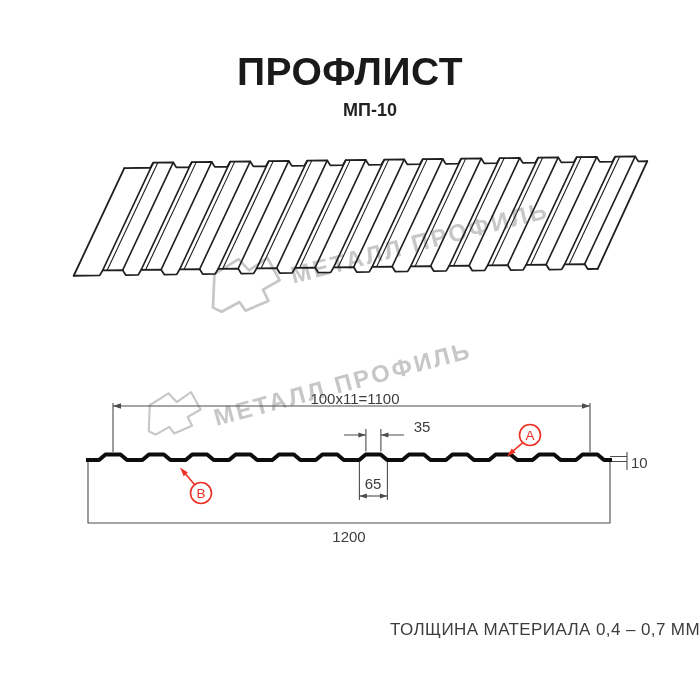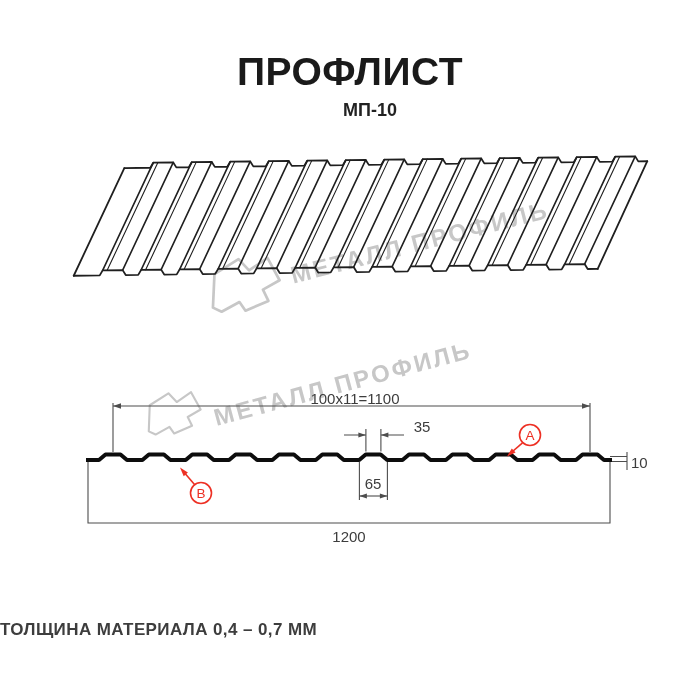--- a/index.html
+++ b/index.html
@@ -37,22 +37,22 @@
   #cross-section{left:60px;top:390px;width:600px;height:165px;}
   .thin{stroke:var(--line);stroke-width:1.1;fill:none;}
   .arrowfill{fill:var(--line);stroke:none;}
   .profile{stroke:var(--profile);stroke-width:4;fill:none;stroke-linejoin:round;stroke-linecap:square;}
   .red{stroke:var(--accent);stroke-width:1.6;fill:none;}
   .redfill{fill:var(--accent);stroke:none;}
   .dimtext text{fill:var(--subink);font-size:15px;font-family:"Liberation Sans",sans-serif;}
   .redtext text{fill:var(--accent);font-size:13.5px;font-weight:400;
     font-family:"Liberation Sans",sans-serif;}
 
-  .footer-note{position:absolute;top:620px;left:0;width:700px;text-align:left;
-    font-size:17px;font-weight:700;letter-spacing:.4px;color:var(--subink);z-index:2;}
+  .footer-note{position:absolute;top:620px;left:0;width:700px;text-align:right;
+    font-size:17px;font-weight:400;letter-spacing:.4px;color:var(--subink);z-index:2;}
 </style>
 </head>
 <body>
 
 <div class="stage">
 
   <div class="title">ПРОФЛИСТ</div>
   <div class="subtitle">МП-10</div>
 
   <div class="watermark wm1">

